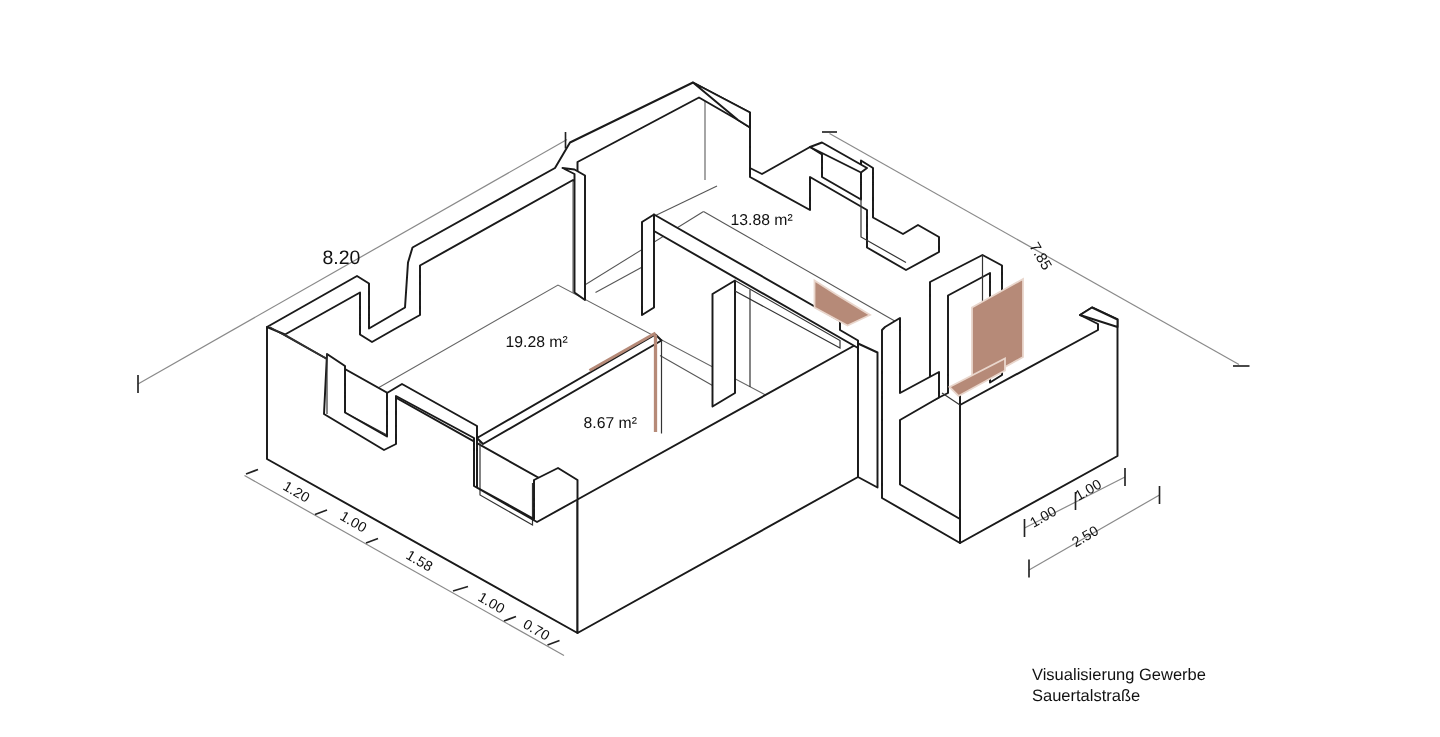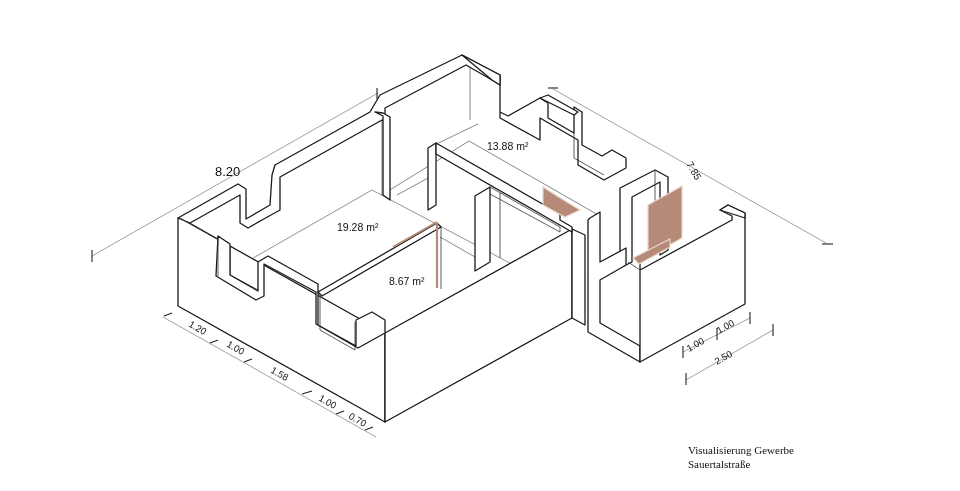--- a/index.html
+++ b/index.html
@@ -6,21 +6,21 @@
   body{width:960px;height:491px;position:relative;overflow:hidden;font-family:"Liberation Sans",sans-serif;}
   #drawing{position:absolute;left:0;top:0;width:960px;height:491px;}
   .wall{fill:#ffffff;stroke:#1a1a1a;stroke-width:1.3;stroke-linejoin:round;}
   .wallface{fill:#ffffff;stroke:#1a1a1a;stroke-width:1.3;stroke-linejoin:round;}
   .floorline{fill:none;stroke:#555;stroke-width:0.7;}
   .thin{fill:none;stroke:#333;stroke-width:0.8;}
   .dim{fill:none;stroke:#8a8a8a;stroke-width:0.8;}
   .tick{fill:none;stroke:#222;stroke-width:1.1;}
   .door{fill:#b68a78;stroke:#e9d6cc;stroke-width:1.2;}
   .lbl{font-family:"Liberation Sans",sans-serif;fill:#111;}
-  .caption{position:absolute;left:688px;top:443px;font-family:Liberation Serif, serif;font-size:11px;line-height:14px;color:#111;}
+  .caption{position:absolute;left:688px;top:443px;font-family:Liberation Sans, sans-serif;font-size:11px;line-height:14px;color:#111;}
 </style>
 </head>
 <body>
 
 <svg id="drawing" viewBox="0 0 960 491" xmlns="http://www.w3.org/2000/svg">
 
   <g>
     <line class="dim" x1="92" y1="256" x2="378" y2="93"></line>
     <line class="tick" x1="92" y1="250" x2="92" y2="262"></line>
     <line class="tick" x1="377" y1="88" x2="377" y2="99"></line>

